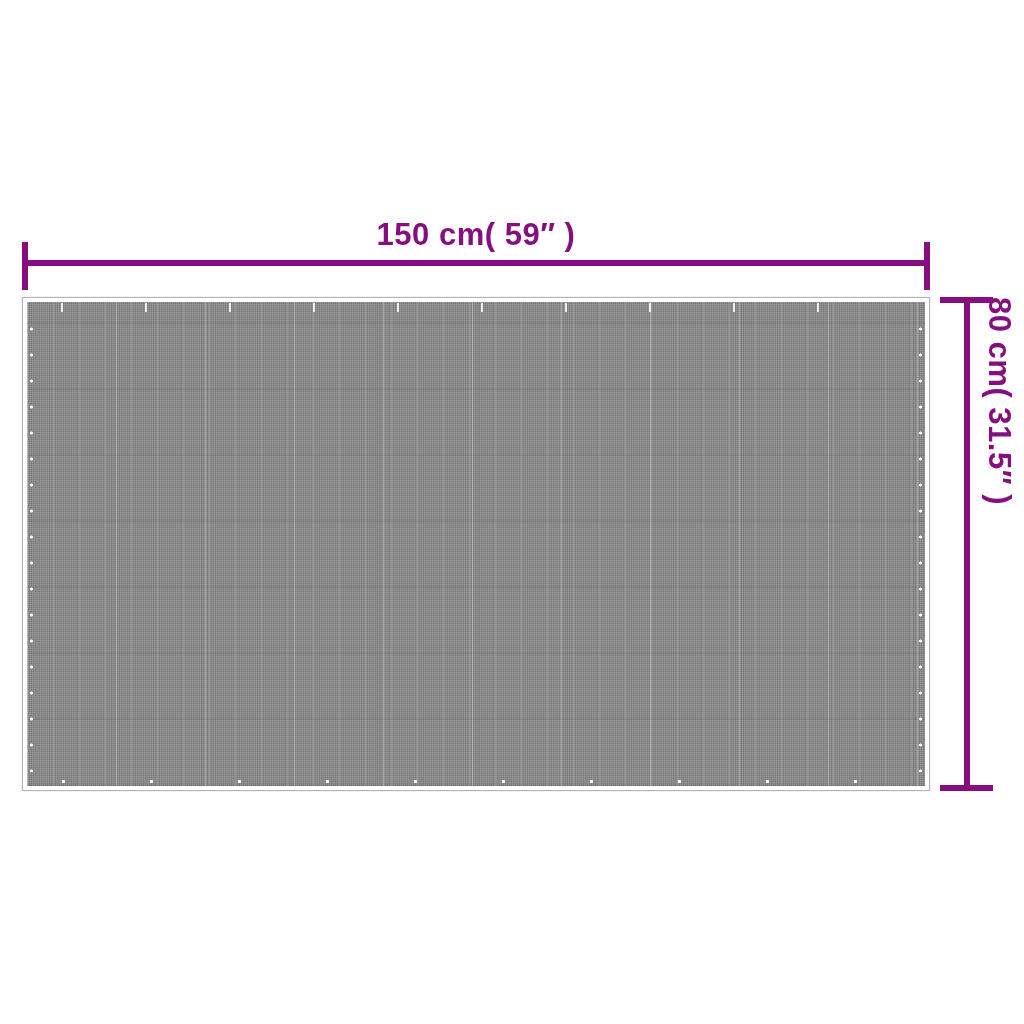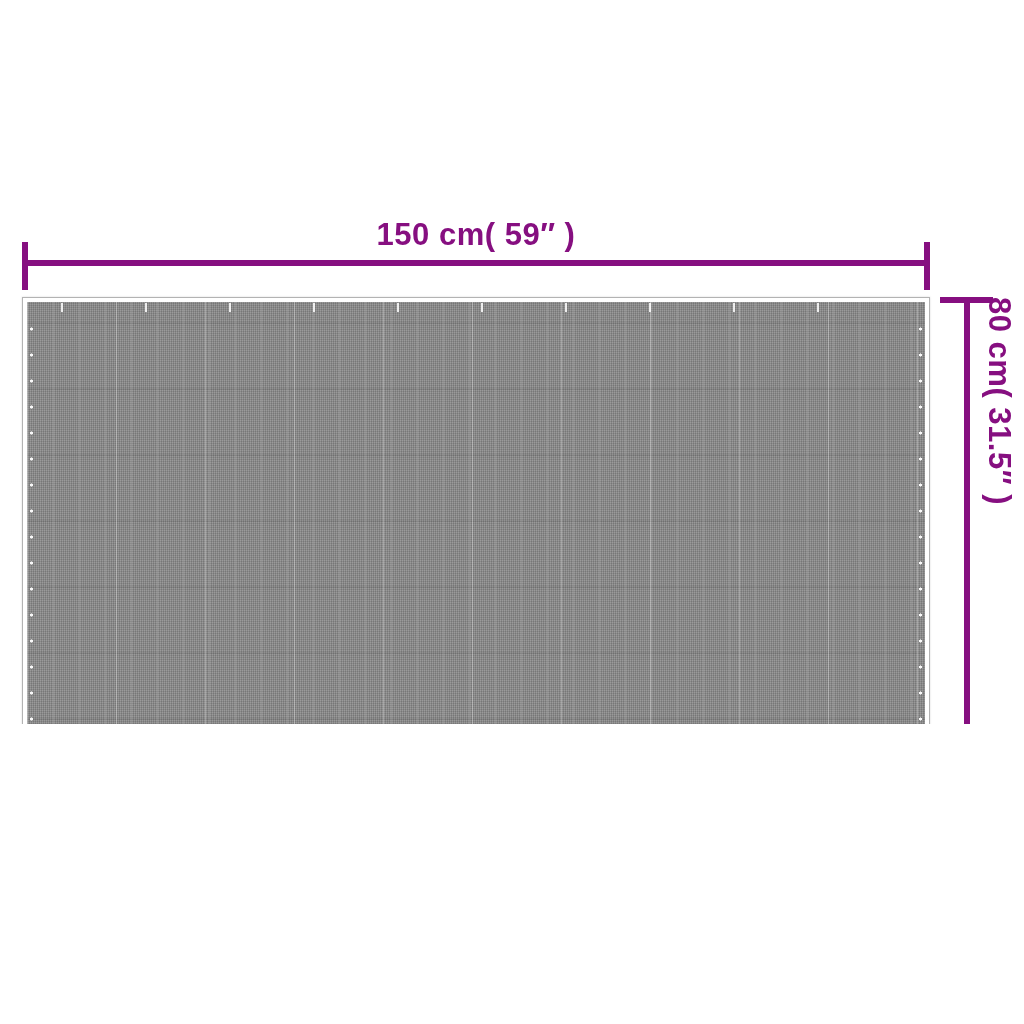--- a/index.html
+++ b/index.html
@@ -3,21 +3,21 @@
 <meta charset="utf-8">
 <style>
   html, body {
     margin: 0;
     padding: 0;
     background: #ffffff;
   }
   .stage {
     position: relative;
     width: 1024px;
-    height: 724px;
+    height: 1024px;
     background: var(--background, #ffffff);
     overflow: hidden;
     font-family: "Liberation Sans", sans-serif;
   }
 
   
   .dim-label {
     position: absolute;
     color: var(--accent, #860F80);
     font-weight: bold;

